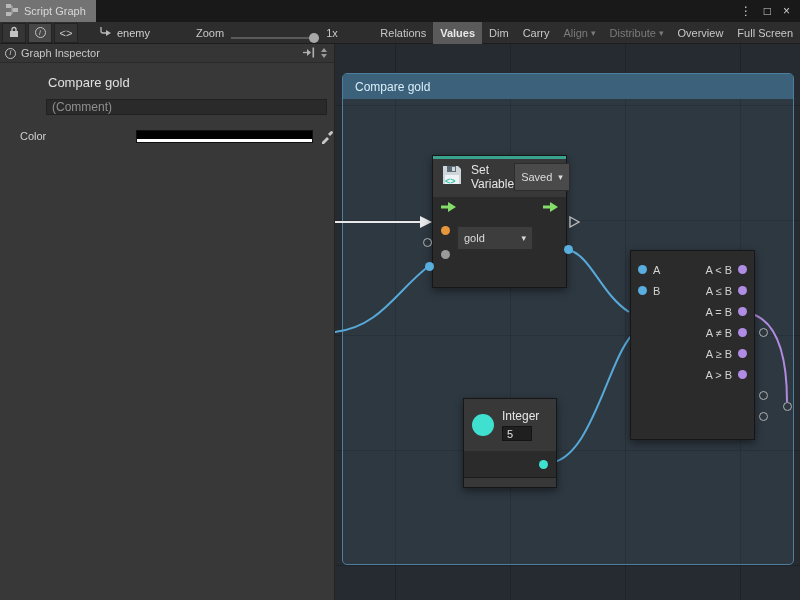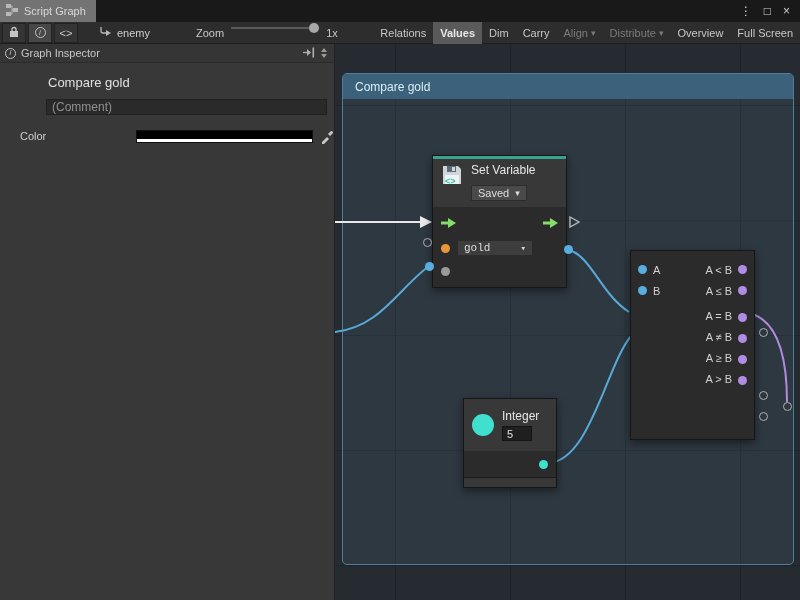--- a/index.html
+++ b/index.html
@@ -16,21 +16,21 @@
   .titlebar { position:absolute; left:0; top:0; width:800px; height:22px; background:#191919; display:flex; align-items:center; }
   .tab { height:22px; background:#737373; color:#d8d8d8; display:flex; align-items:center; gap:6px; padding:0 10px 0 6px; font-size:11px; }
   .win-controls { margin-left:auto; display:flex; align-items:center; gap:12px; padding-right:10px; color:#cfcfcf; font-size:12px; }
   .win-controls span { cursor:default; }
 
   
   .toolbar { position:absolute; left:0; top:22px; width:800px; height:22px; background:#2d2d2d; border-bottom:1px solid #1d1d1d; display:flex; align-items:center; font-size:11px; color:#c8c8c8; }
   .tool-well { height:20px; min-width:24px; display:flex; align-items:center; justify-content:center; background:#353535; border:1px solid #232323; margin-left:2px; padding:0 4px; }
   .tool-well.active { background:#474747; }
   .target-chip { display:flex; align-items:center; gap:5px; margin-left:22px; color:#cfcfcf; }
-  .zoom-wrap { display:flex; align-items:flex-start; gap:7px; margin-left:46px; }
+  .zoom-wrap { display:flex; align-items:flex-end; gap:7px; margin-left:46px; }
   .slider-track { position:relative; width:88px; height:2px; background:#5a5a5a; }
   .slider-knob { position:absolute; top:-4px; left:78px; width:10px; height:10px; border-radius:50%; background:#a8a8a8; }
   .tb-buttons { margin-left:auto; display:flex; height:22px; }
   .tb-btn { padding:0 7px; height:22px; display:flex; align-items:center; gap:3px; color:#c8c8c8; }
   .tb-btn.active { background:#5a5a5a; color:#e8e8e8;font-weight:bold; }
   .tb-btn.disabled { color:#7b7b7b; }
   .dd-arrow { font-size:9px; }
 
   .info-circle { display:inline-flex; width:11px; height:11px; border:1px solid #c4c4c4; border-radius:50%; align-items:center; justify-content:center; font-size:8px; font-style:italic; color:#c4c4c4; line-height:1; }
 
@@ -63,43 +63,43 @@
 
   .wires { position:absolute; left:0; top:0; width:465px; height:556px; pointer-events:none; }
 
   .node { position:absolute; background:#2b2b2b; border:1px solid #161616; box-shadow:0 3px 8px rgba(0,0,0,0.45); }
   .node-title { font-size:12px; color:#e6e6e6; }
 
   
   .node.set-variable { left:97px; top:111px; width:135px; height:133px; }
   .sv-accent { height:3px; background:#3aa390; }
   .sv-header { background:#383838; display:flex; gap:7px; padding:4px 7px 6px 7px; }
-  .sv-col { display:flex; flex-direction:column; gap:8px; }
+  .sv-col { display:flex; flex-direction:row; gap:0; }
   .mini-dd { display:inline-flex; align-items:center; gap:6px; background:#4a4a4a; border:1px solid #2c2c2c; color:#dcdcdc; font-size:11px; padding:1px 6px; width:max-content; }
   .mini-dd.dark { background:#3d3d3d; width:76px; justify-content:space-between; }
   .sv-body { padding:5px 0 0 0; }
-  .sv-row { height:24px; display:flex; align-items:center; padding:0 8px;font-family:Liberation Mono, monospace; }
+  .sv-row { height:24px; display:flex; padding:0 8px; }
   .sv-row.flow { justify-content:space-between; }
   .sv-row.gap { gap:7px; }
   .sv-row.last { height:22px; }
 
   .port { width:9px; height:9px; border-radius:50%; display:inline-block; flex:none; }
   .port.orange { background:#e8963c; }
   .port.gray { background:#9a9a9a; }
   .port.blue { background:#58aede; }
   .port.purple { background:#b08ce4; }
   .port.cyan { background:#40e0d0; }
 
   
   .node.comparison { left:295px; top:206px; width:125px; height:190px; }
   .cmp-header { background:#383838; display:flex; align-items:center; gap:7px; padding:9px 9px; }
   .cmp-body { padding:8px 0 12px 0; }
   .cmp-row { height:21px; display:flex; align-items:center; padding:0 7px; gap:6px; }
   .cmp-in-label { color:#d2d2d2; margin-right:auto; }
-  .cmp-row.out-only { justify-content:flex-end;align-items:flex-end; }
+  .cmp-row.out-only { justify-content:flex-end; }
   .cmp-out-label { color:#d2d2d2; }
 
   
   .node.integer { left:128px; top:354px; width:94px; height:90px; }
   .int-header { background:#383838; display:flex; align-items:center; gap:8px; padding:7px 8px; height:52px; }
   .int-circle { width:22px; height:22px; border-radius:50%; background:#40e0d0; flex:none; }
   .int-col { display:flex; flex-direction:column; gap:3px; }
   .value-field { width:30px; height:15px; background:#1f1f1f; border:1px solid #141414; color:#e0e0e0; font-size:11px; padding:0 4px; line-height:14px; }
   .int-body { height:26px; display:flex; align-items:center; justify-content:flex-end; padding:0 8px; }
   .int-footer { height:10px; background:#383838; border-top:1px solid #1c1c1c; }

